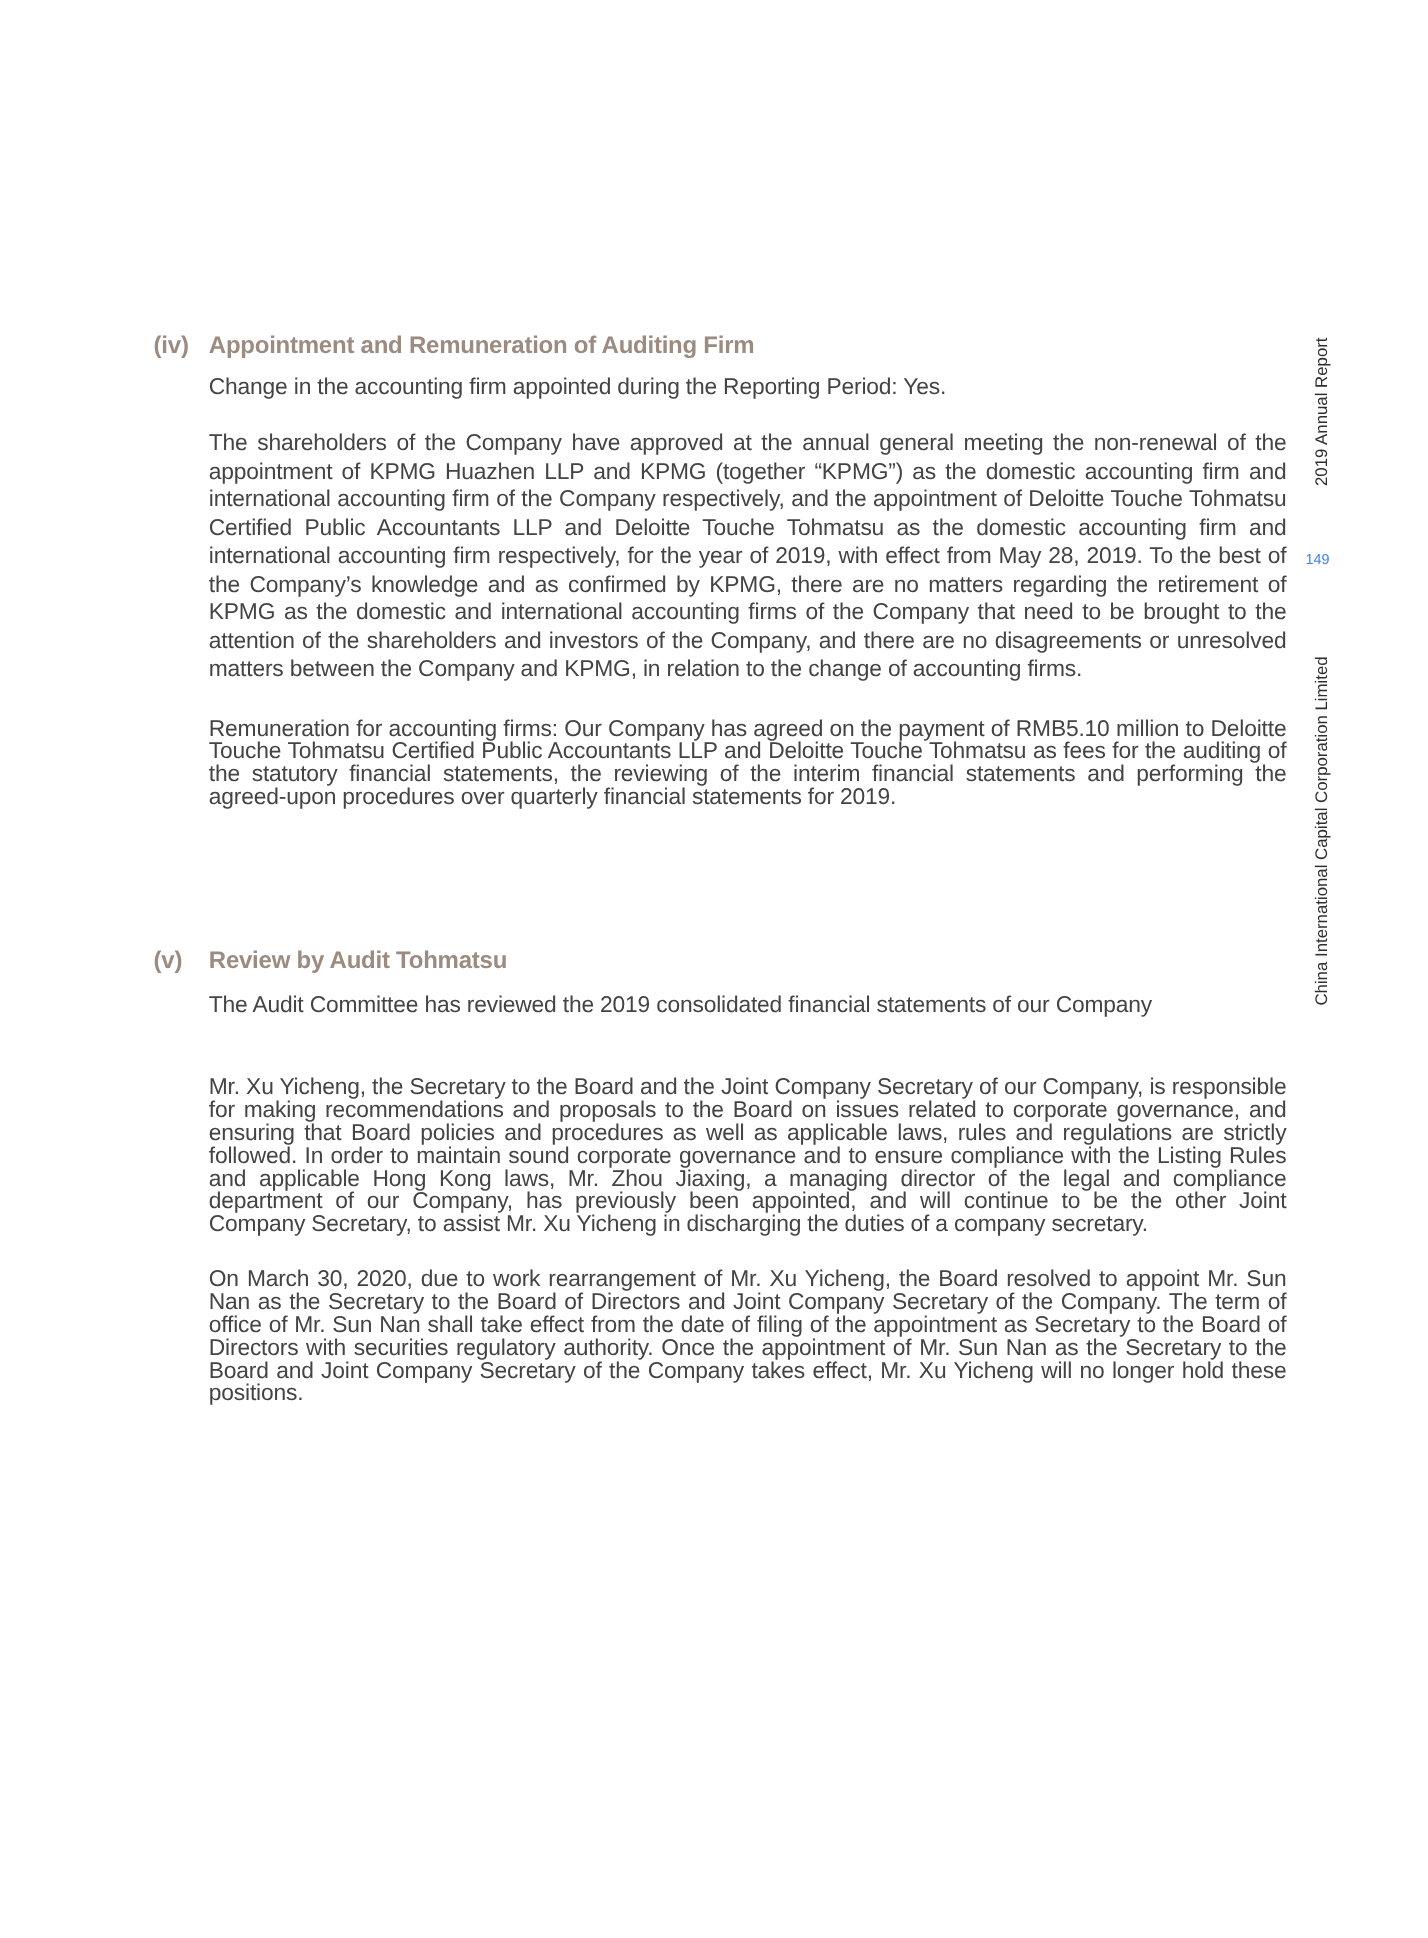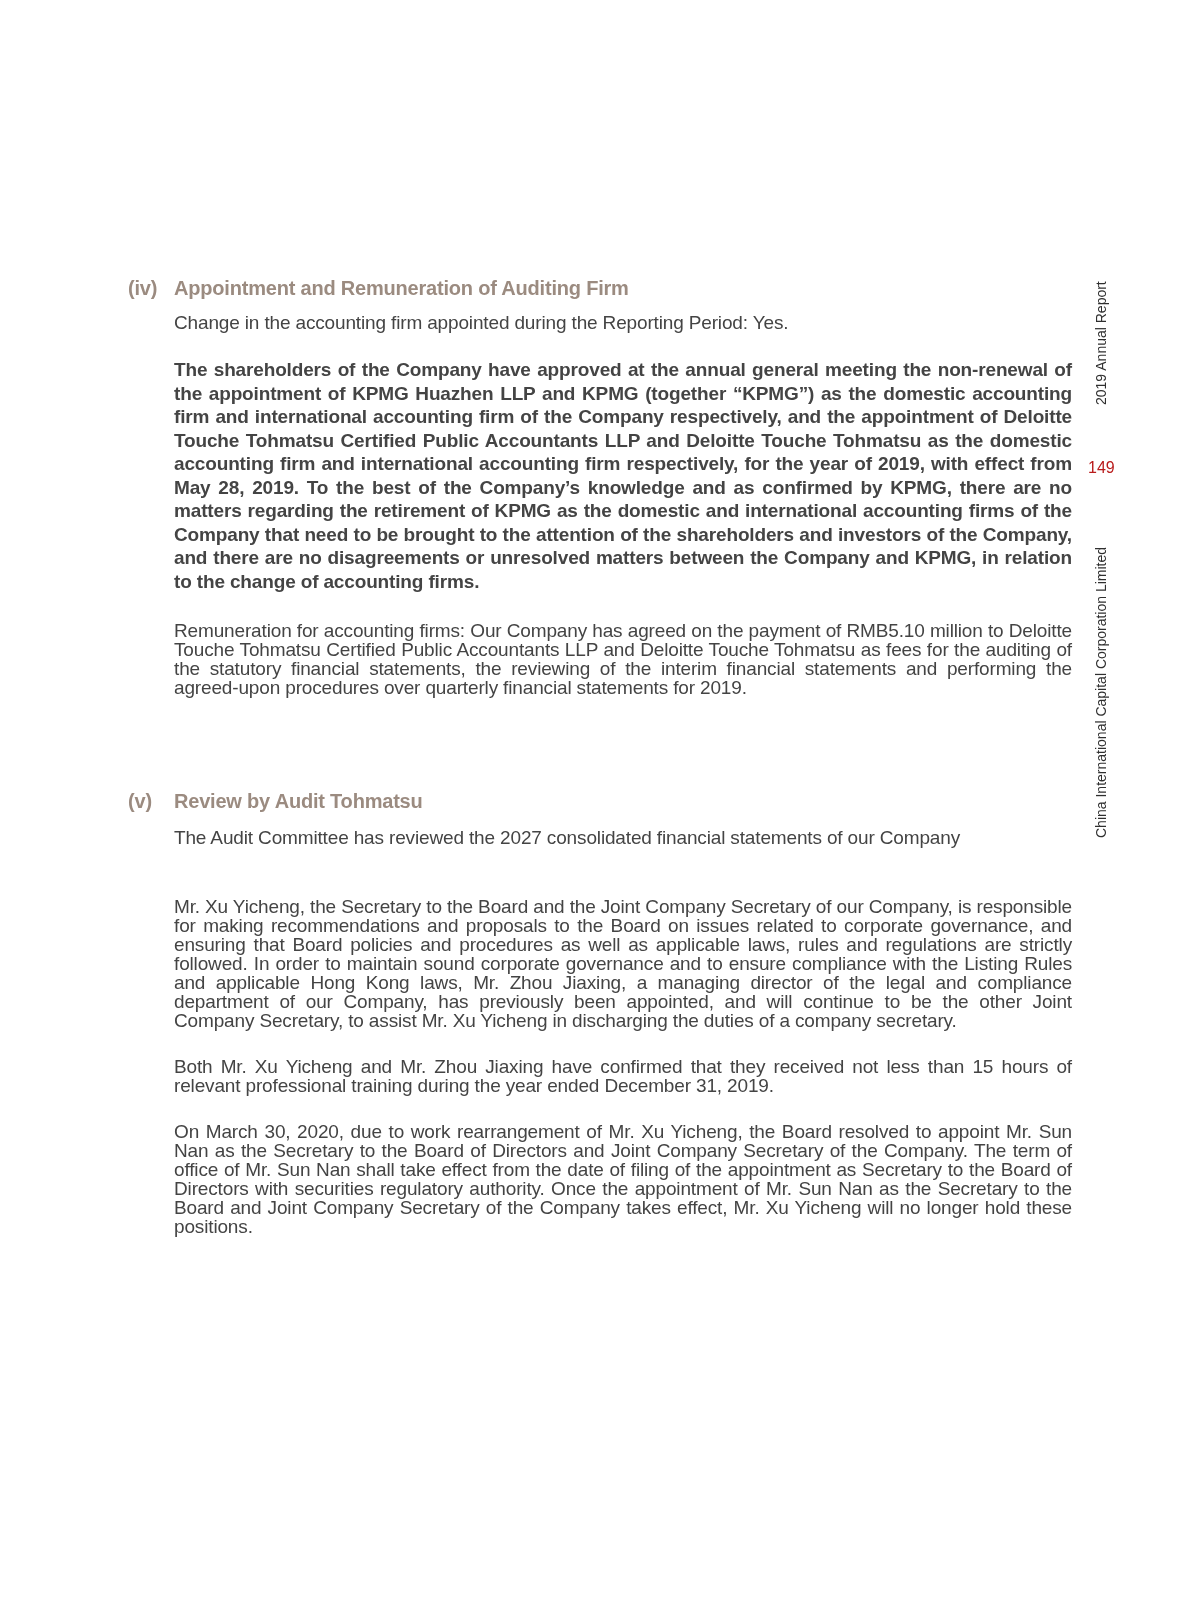--- a/index.html
+++ b/index.html
@@ -45,21 +45,21 @@
     .body-text {
       margin-left: 46px;
       font-size: 19px;
       color: #444444;
       text-align: justify;
       letter-spacing: -0.15px;
     }
     .body-text p {
       margin: 0;
     }
-    .lh23 { line-height: 23.5px; font-weight: bold; }
+    .lh23 { line-height: 23.5px; }
     .lh27 { line-height: 19px; }
 
     #sec-iv { top: 277px; }
     #sec-iv .p0 { margin-top: 13px; line-height: 20px; }
     #sec-iv .p1 { margin-top: 25px; }
     #sec-iv .p2 { margin-top: 26px; }
     #sec-iv .p3 { margin-top: 28px; }
 
     #sec-v { top: 790px; }
     #sec-v .p0 { margin-top: 15px; line-height: 20px; }
@@ -82,22 +82,22 @@
       top: 405px;
     }
     #side-company {
       left: 1093px;
       top: 838px;
     }
     #page-number {
       position: absolute;
       left: 1088px;
       top: 459px;
-      color: #b91c1c;
-      font-size: 16px;
+      color: #3b82f6;
+      font-size: 12px;
     }
   </style>
 </head>
 <body>
 
 <div class="page">
 
   <div class="section" id="sec-iv">
     <div class="section-head">
       <span class="section-num">(iv)</span>
@@ -109,28 +109,27 @@
       <p class="p3 lh27">Remuneration for accounting firms: Our Company has agreed on the payment of RMB5.10 million to Deloitte Touche Tohmatsu Certified Public Accountants LLP and Deloitte Touche Tohmatsu as fees for the auditing of the statutory financial statements, the reviewing of the interim financial statements and performing the agreed-upon procedures over quarterly financial statements for 2019.</p>
     </div>
   </div>
 
   <div class="section" id="sec-v">
     <div class="section-head">
       <span class="section-num">(v)</span>
       <span class="section-title">Review by Audit Tohmatsu</span>
     </div>
     <div class="body-text">
-      <p class="p0">The Audit Committee has reviewed the 2027 consolidated financial statements of our Company</p>
+      <p class="p0">The Audit Committee has reviewed the 2019 consolidated financial statements of our Company</p>
     </div>
   </div>
 
   <div class="section" id="sec-vi">
     <div class="body-text">
       <p class="p0 lh27">Mr. Xu Yicheng, the Secretary to the Board and the Joint Company Secretary of our Company, is responsible for making recommendations and proposals to the Board on issues related to corporate governance, and ensuring that Board policies and procedures as well as applicable laws, rules and regulations are strictly followed. In order to maintain sound corporate governance and to ensure compliance with the Listing Rules and applicable Hong Kong laws, Mr. Zhou Jiaxing, a managing director of the legal and compliance department of our Company, has previously been appointed, and will continue to be the other Joint Company Secretary, to assist Mr. Xu Yicheng in discharging the duties of a company secretary.</p>
-      <p class="p1 lh27">Both Mr. Xu Yicheng and Mr. Zhou Jiaxing have confirmed that they received not less than 15 hours of relevant professional training during the year ended December 31, 2019.</p>
       <p class="p2 lh27">On March 30, 2020, due to work rearrangement of Mr. Xu Yicheng, the Board resolved to appoint Mr. Sun Nan as the Secretary to the Board of Directors and Joint Company Secretary of the Company. The term of office of Mr. Sun Nan shall take effect from the date of filing of the appointment as Secretary to the Board of Directors with securities regulatory authority. Once the appointment of Mr. Sun Nan as the Secretary to the Board and Joint Company Secretary of the Company takes effect, Mr. Xu Yicheng will no longer hold these positions.</p>
     </div>
   </div>
 
   <div class="side-text" id="side-report">2019 Annual Report</div>
   <div id="page-number">149</div>
   <div class="side-text" id="side-company">China International Capital Corporation Limited</div>
 
 </div>
 

